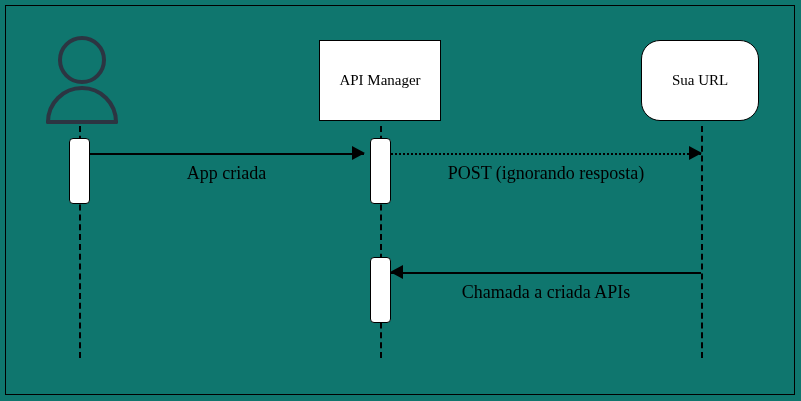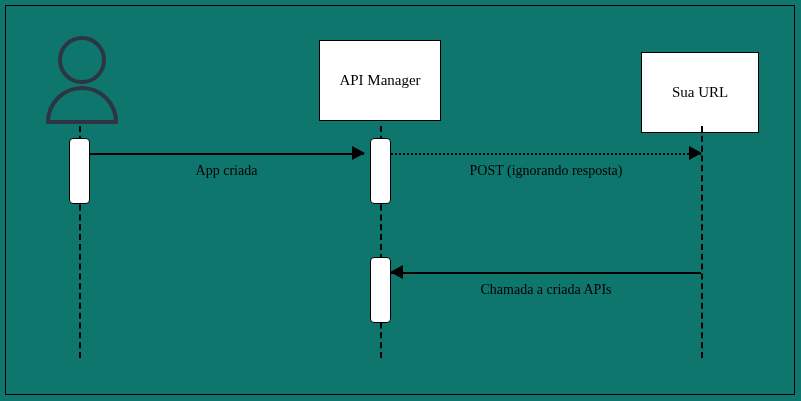--- a/index.html
+++ b/index.html
@@ -44,23 +44,24 @@
     font-family: "Liberation Serif", "DejaVu Serif", serif;
   }
   #box-api-manager {
     left: 319px;
     top: 40px;
     width: 122px;
     height: 81px;
   }
   #box-sua-url {
     left: 641px;
-    top: 52px;
+    top: 40px;
     width: 118px;
     height: 81px;
+    border-radius: 19px;
   }
   
   .actor {
     position: absolute;
     left: 42px;
     top: 32px;
     width: 80px;
     height: 92px;
   }
   
@@ -143,21 +144,21 @@
     left: -1px;
     border-top: 7px solid transparent;
     border-bottom: 7px solid transparent;
     border-right: 13px solid #000000;
   }
   .msg-label {
     position: absolute;
     top: 10px;
     width: 100%;
     text-align: center;
-    font-size: 14px;
+    font-size: 18px;
     color: #000000;
     font-family: "Liberation Serif", "DejaVu Serif", serif;
     white-space: nowrap;
   }
 
   #msg-app-criada { left: 89px;  top: 153px; width: 275px; }
   #msg-post       { left: 391px; top: 153px; width: 310px; }
   #msg-chamada    { left: 391px; top: 272px; width: 310px; }
 </style>
 </head>

